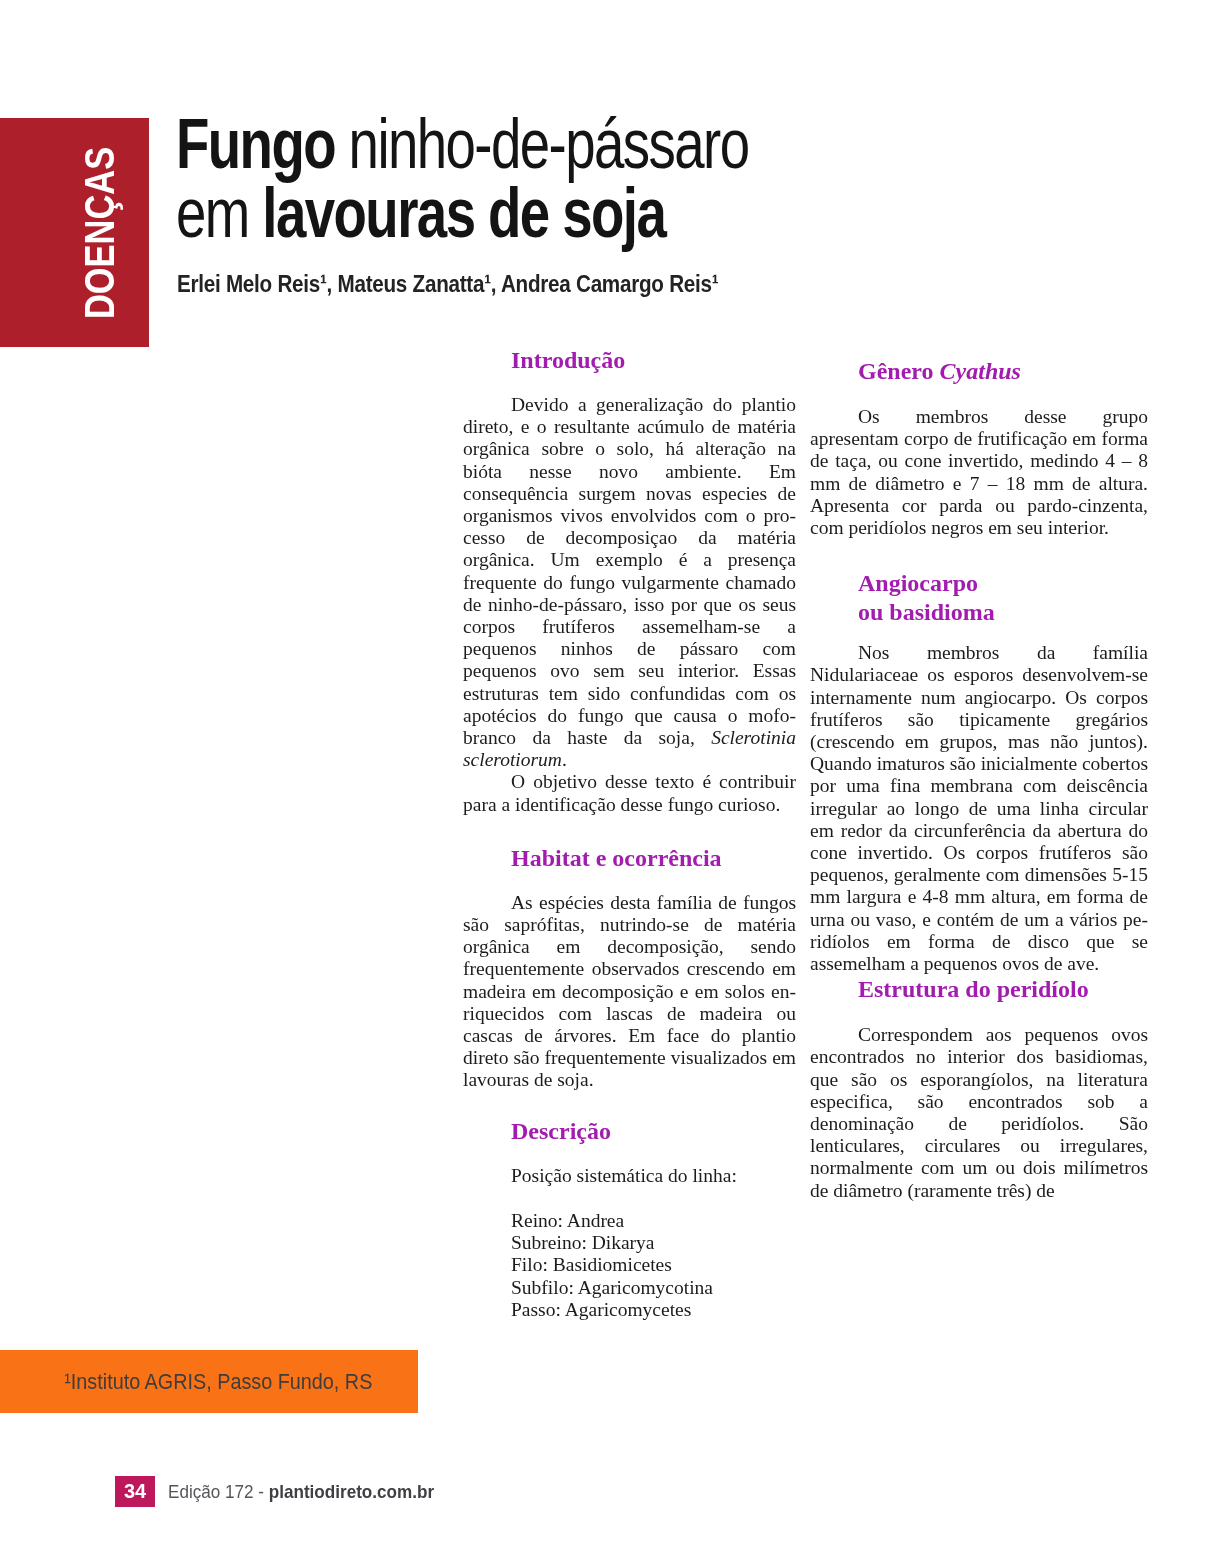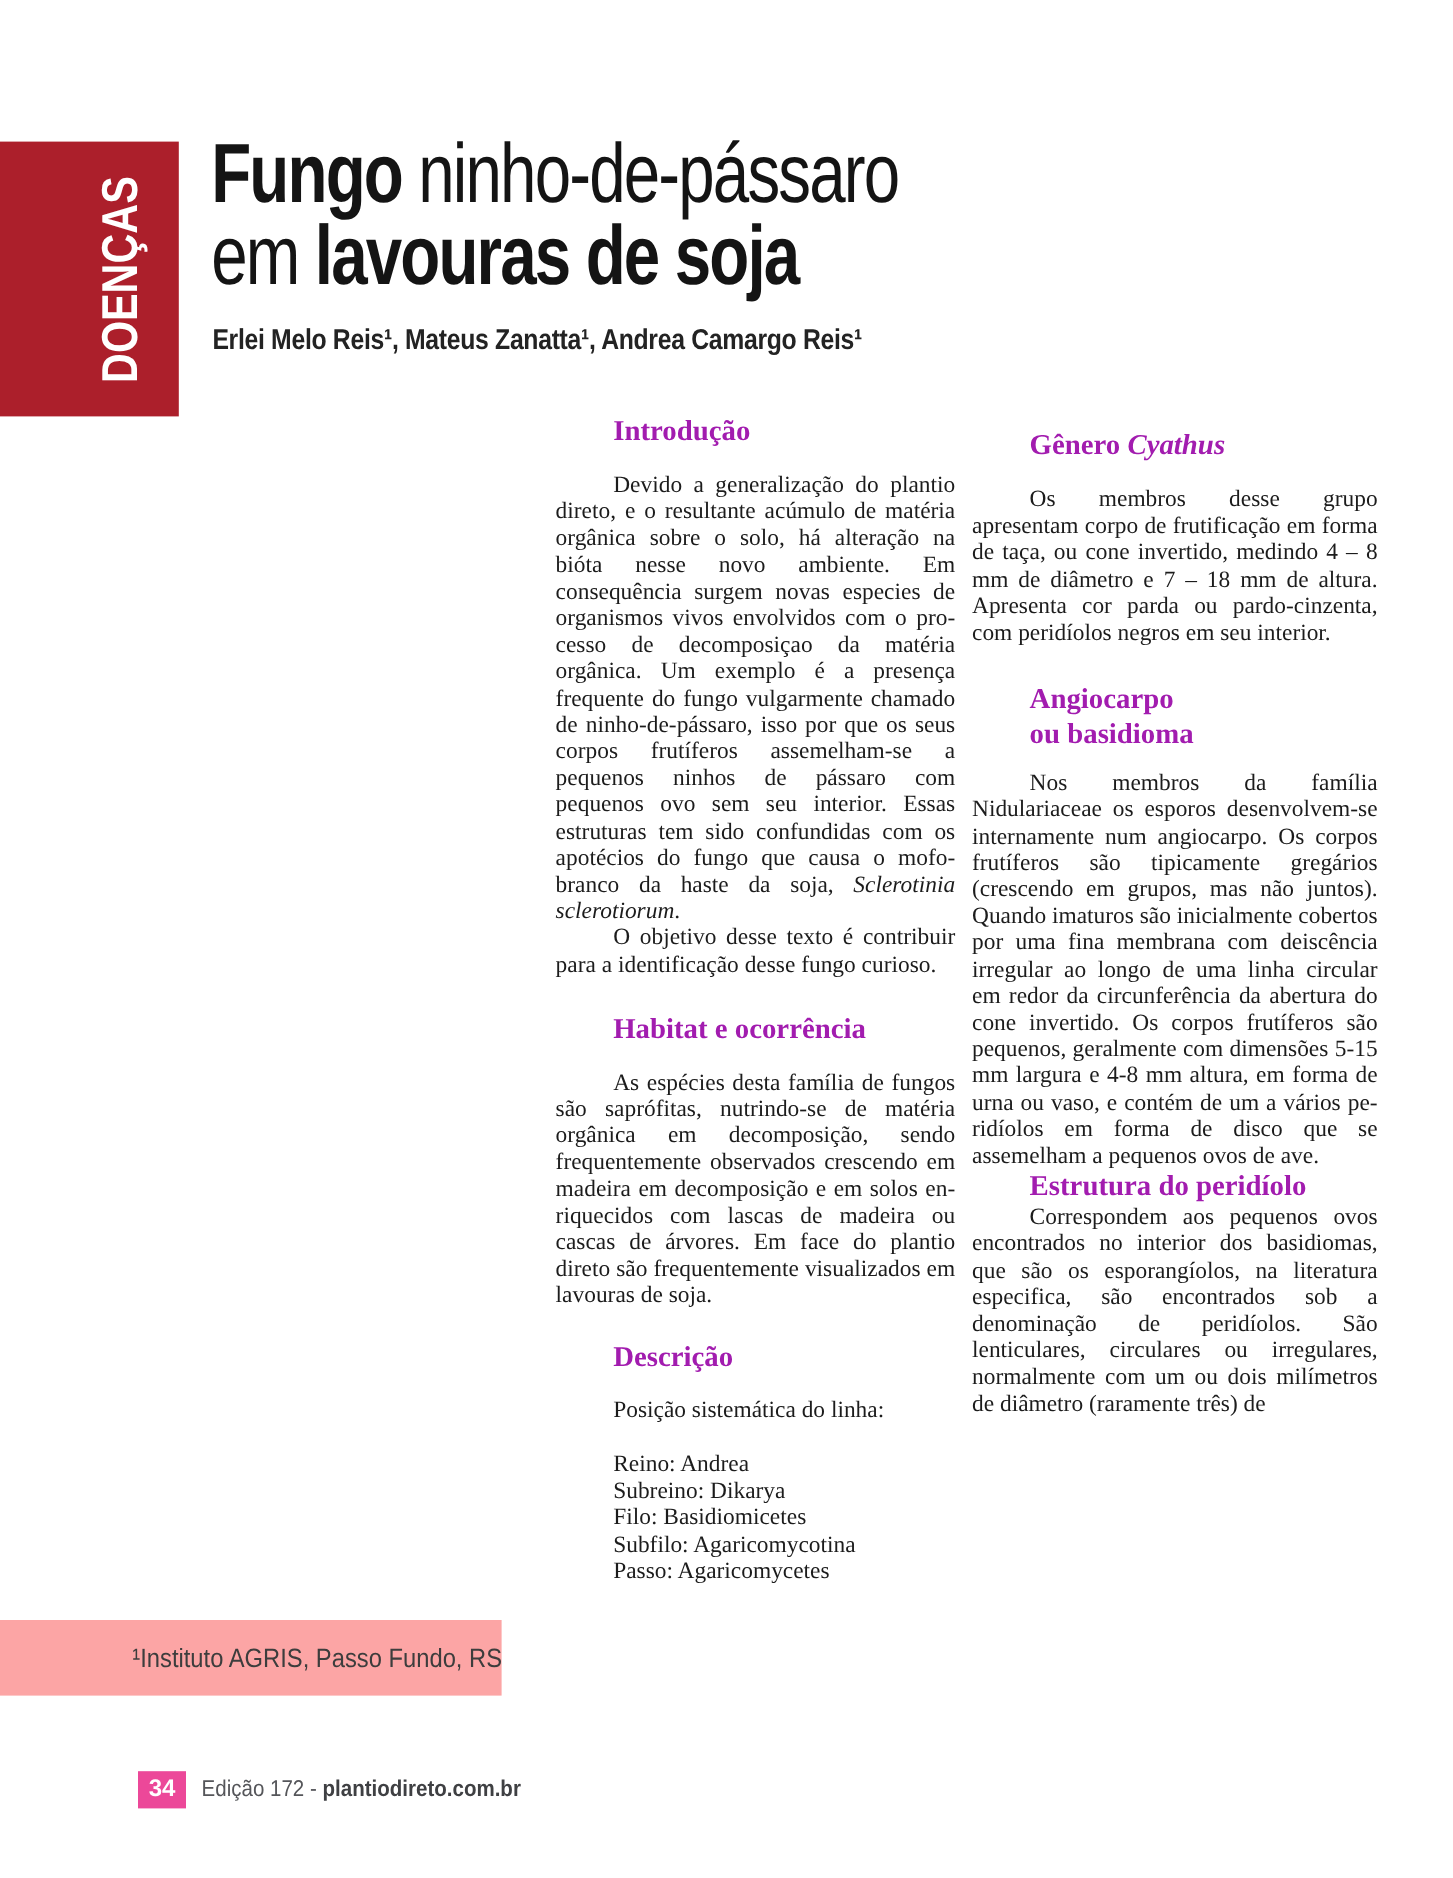--- a/index.html
+++ b/index.html
@@ -58,37 +58,38 @@
   .m-habitat-p    { margin-top:19px; }
   .m-descricao-h  { margin-top:25px; }
   .m-posicao      { margin-top:19px; }
   .m-taxlist      { margin-top:23px; }
   .m-rtax         { margin-top:12px; }
   .m-genero-h     { margin-top:27px; }
   .m-genero-p     { margin-top:20px; }
   .m-angio-h      { margin-top:30px; }
   .m-angio-p      { margin-top:15px; }
   .m-estrutura-h  { }
-  .m-estrutura-p  { }
+  .m-estrutura-p  { margin-top:20px; }
 
   
   .footnote-bar {
     position:absolute; left:0; top:1350px; width:418px; height:63px;
-    background:#fca5a5; display:flex; align-items:center; justify-content:flex-end;
+    background:#f97316; display:flex; align-items:center; justify-content:flex-end;
+    padding-right:46px;
   }
   .footnote-bar .fn-text {
     font-family:"Liberation Sans","DejaVu Sans",sans-serif;
     font-size:22px; color:#3d3d3d; white-space:nowrap;
     transform:scaleX(0.9); transform-origin:100% 50%;
   }
 
   
   .footer { position:absolute; left:115px; top:1476px; display:flex; align-items:center; }
   .page-number-box {
-    width:40px; height:31px; background:#ec4899; color:#ffffff;
+    width:40px; height:31px; background:#be185d; color:#ffffff;
     font-family:"Liberation Sans","DejaVu Sans",sans-serif; font-weight:700; font-size:20px;
     display:flex; align-items:center; justify-content:center;
   }
   .footer-text {
     margin-left:13px; font-family:"Liberation Sans","DejaVu Sans",sans-serif;
     font-size:19px; color:#55565a; white-space:nowrap;
     transform:scaleX(0.9); transform-origin:0 50%;
   }
   .footer-text .site { font-weight:700; color:#3f4043; }
 </style>

